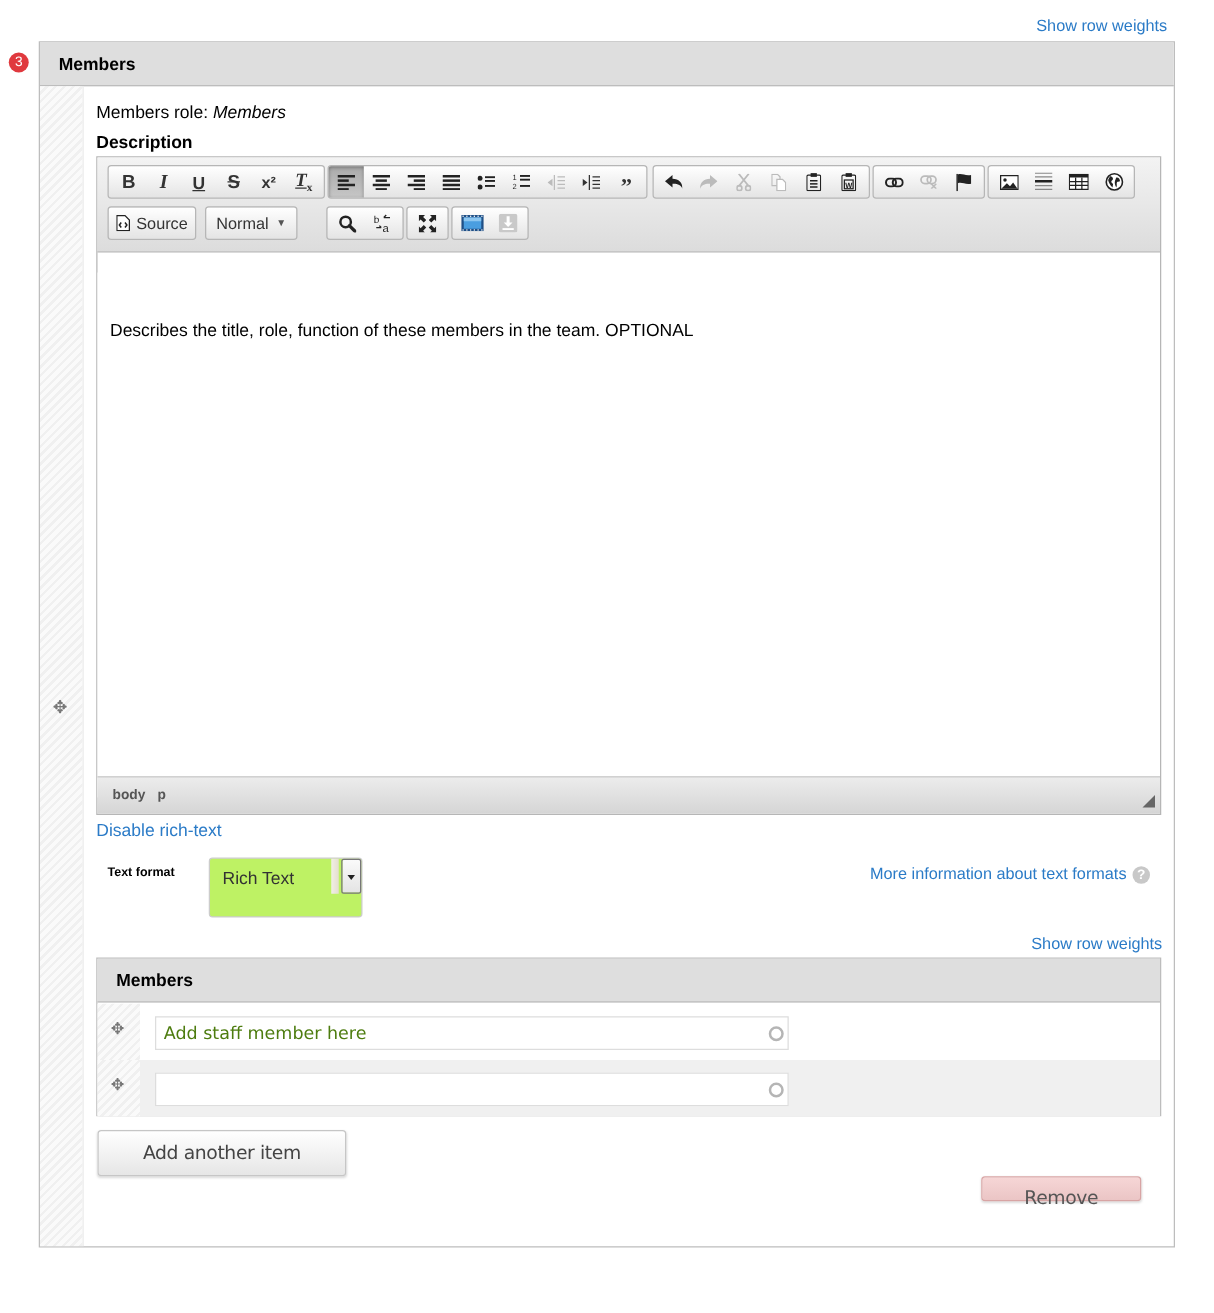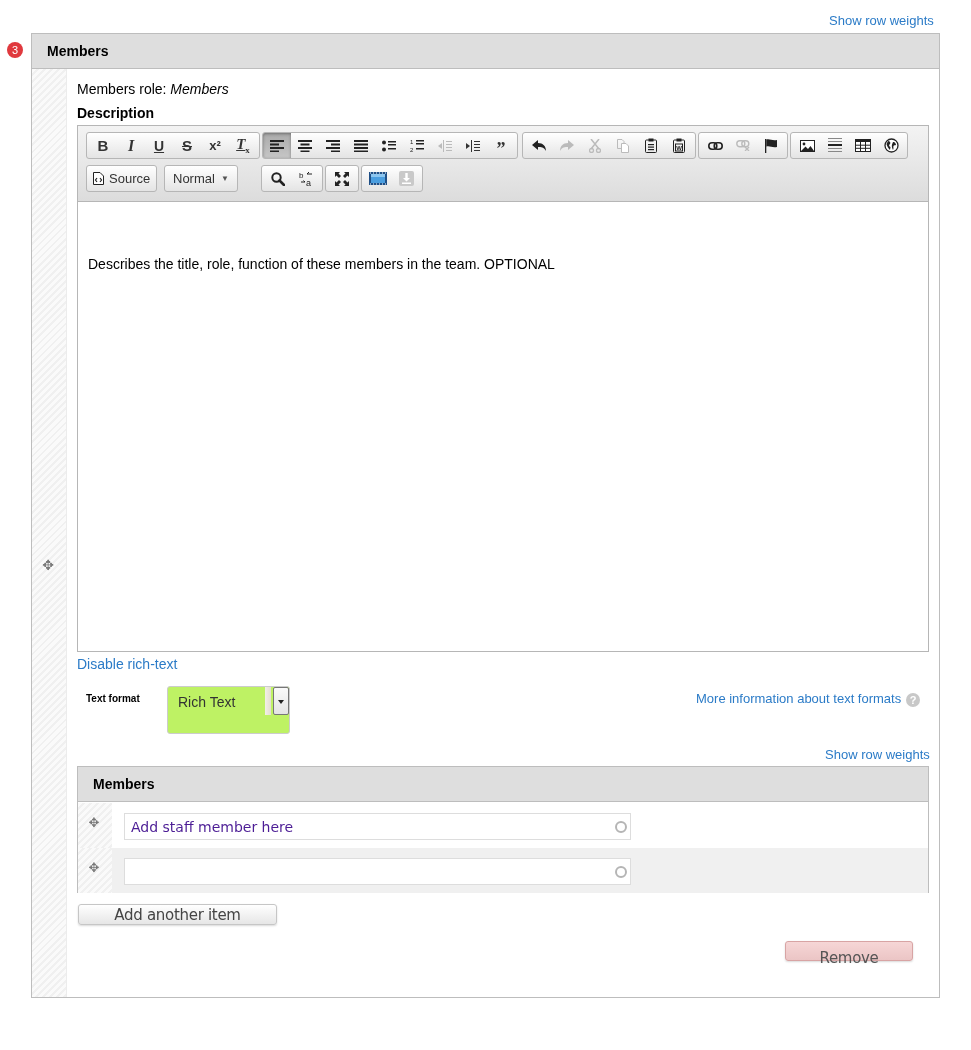--- a/index.html
+++ b/index.html
@@ -54,24 +54,24 @@
 
   #show-weights-inner { left: 825px; top: 747px; font-size: 13px; }
 
   #members-table { left: 77px; top: 766px; width: 852px; height: 127px; border: 1px solid #bdbdbd; }
   #mt-header { position: absolute; left: 0; top: 0; right: 0; height: 35px; background: #dedede; border-bottom: 1px solid #bdbdbd; }
   #mt-title { position: absolute; left: 15px; top: 9px; font-weight: bold; font-size: 14px; }
   .mt-row { position: absolute; left: 0; right: 0; height: 45px; }
   .mt-row.even { background: #f0f0f0; }
   .mt-drag-col { position: absolute; left: 0; top: 0; bottom: 0; width: 34px;
     background: repeating-linear-gradient(135deg, #fafafa 0px, #fafafa 3px, #f0f0f0 3px, #f0f0f0 5px); }
-  .mt-input { position: absolute; left: 46px; top: 10px; width: 507px; height: 27px; border: 1px solid #ddd; background: #fff; font-family: "DejaVu Sans", sans-serif; font-size: 14px; color: #4c1d95; padding: 0 6px; }
+  .mt-input { position: absolute; left: 46px; top: 10px; width: 507px; height: 27px; border: 1px solid #ddd; background: #fff; font-family: "DejaVu Sans", sans-serif; font-size: 14px; color: #4d7c0f; padding: 0 6px; }
   .mt-input-circle { position: absolute; left: 537px; top: 18px; width: 12px; height: 12px; border: 2px solid #b5b5b5; border-radius: 50%; }
 
-  .gbtn { position: absolute; height: 21px; border: 1px solid #c6c6c6; border-radius: 3px; background: linear-gradient(#ffffff, #e6e6e6); box-shadow: 0 1px 2px rgba(0,0,0,0.15); font-family: "DejaVu Sans", sans-serif; font-size: 15px; color: #444; text-align: center; line-height: 19px; letter-spacing: -0.3px; }
+  .gbtn { position: absolute; height: 37px; border: 1px solid #c6c6c6; border-radius: 3px; background: linear-gradient(#ffffff, #e6e6e6); box-shadow: 0 1px 2px rgba(0,0,0,0.15); font-family: "DejaVu Sans", sans-serif; font-size: 15px; color: #444; text-align: center; line-height: 19px; letter-spacing: -0.3px; }
   #add-another { left: 78px; top: 904px; width: 199px; }
   #remove-btn { left: 785px; top: 941px; width: 128px; height: 20px; line-height: 30px; background: linear-gradient(#f6d6d6, #ebc5c5); border-color: #d8a4a4; color: #555; }
   #add-members { left: 32px; top: 1061px; width: 173px; }
 </style>
 </head>
 <body>
 
 <a class="abs" id="show-weights-top" href="#">Show row weights</a>
 <div class="abs" id="error-badge">3</div>
 
@@ -350,20 +350,25 @@
             <rect x="3" y="11.5" width="9" height="1.5" fill="#fff"></rect>
           </svg>
       </div>
     </div>
   </div>
 
   <div id="edit-area">
     <div id="edit-text">Describes the title, role, function of these members in the team. OPTIONAL</div>
   </div>
 
+  <div id="status-bar">
+    <span class="path-item" style="left:12px;">body</span>
+    <span class="path-item" style="left:48px;">p</span>
+    <div id="resize-handle"></div>
+  </div>
 </div>
 
 <a class="abs" id="disable-rich" href="#">Disable rich-text</a>
 
 <div class="abs" id="tf-label">Text format</div>
 <div class="abs" id="tf-select">
   <span id="tf-select-value">Rich Text</span>
   <div id="tf-select-sep"></div>
   <div id="tf-select-arrow"></div>
 </div>

